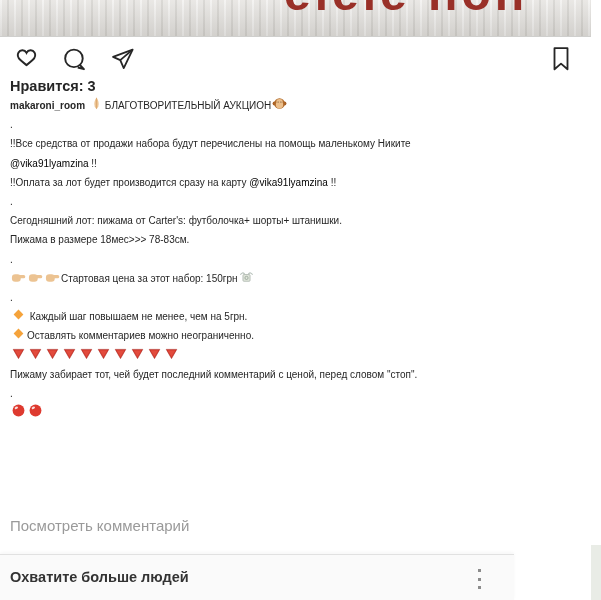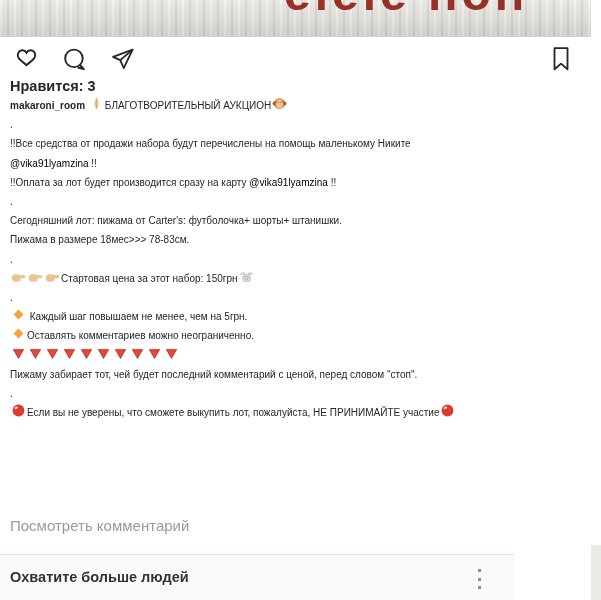--- a/index.html
+++ b/index.html
@@ -150,21 +150,21 @@
             <path d="M4 4.8 H12 L8 11.5 Z" fill="#e9584a" opacity=".6"></path>
           </svg></span><span class="emoji"><svg viewBox="0 0 16 16">
             <path d="M2.4 3.6 H13.6 L8 13.4 Z" fill="#d6382c" stroke="#a8221a" stroke-width=".6"></path>
             <path d="M4 4.8 H12 L8 11.5 Z" fill="#e9584a" opacity=".6"></path>
           </svg></span></div>
       <div class="cap-line"><span>Пижаму забирает тот, чей будет последний комментарий с ценой, перед словом "стоп".</span></div>
       <div class="cap-line"><span>.</span></div>
       <div class="cap-line"><span class="emoji"><svg viewBox="0 0 16 16">
             <circle cx="8" cy="8" r="6.3" fill="#de3a2f"></circle>
             <ellipse cx="5.7" cy="5.1" rx="1.9" ry="1.2" fill="#ffffff" opacity=".85" transform="rotate(-30 5.7 5.1)"></ellipse>
-          </svg></span><span>Если вы не уверены, что сможете выкупить лот, пожалуйста, НЕ ПРИНИМАЙТЕ участие</span><span class="emoji"><svg viewBox="0 0 16 16">
+          </svg></span><span class="emoji"><svg viewBox="0 0 16 16">
             <circle cx="8" cy="8" r="6.3" fill="#de3a2f"></circle>
             <ellipse cx="5.7" cy="5.1" rx="1.9" ry="1.2" fill="#ffffff" opacity=".85" transform="rotate(-30 5.7 5.1)"></ellipse>
           </svg></span></div>
     </div>
 
   <div class="view-comments">Посмотреть комментарий</div>
   <div class="timestamp">23 ЧАСА НАЗАД</div>
 
   <div class="promo">
     <span class="promo-title">Охватите больше людей</span>

